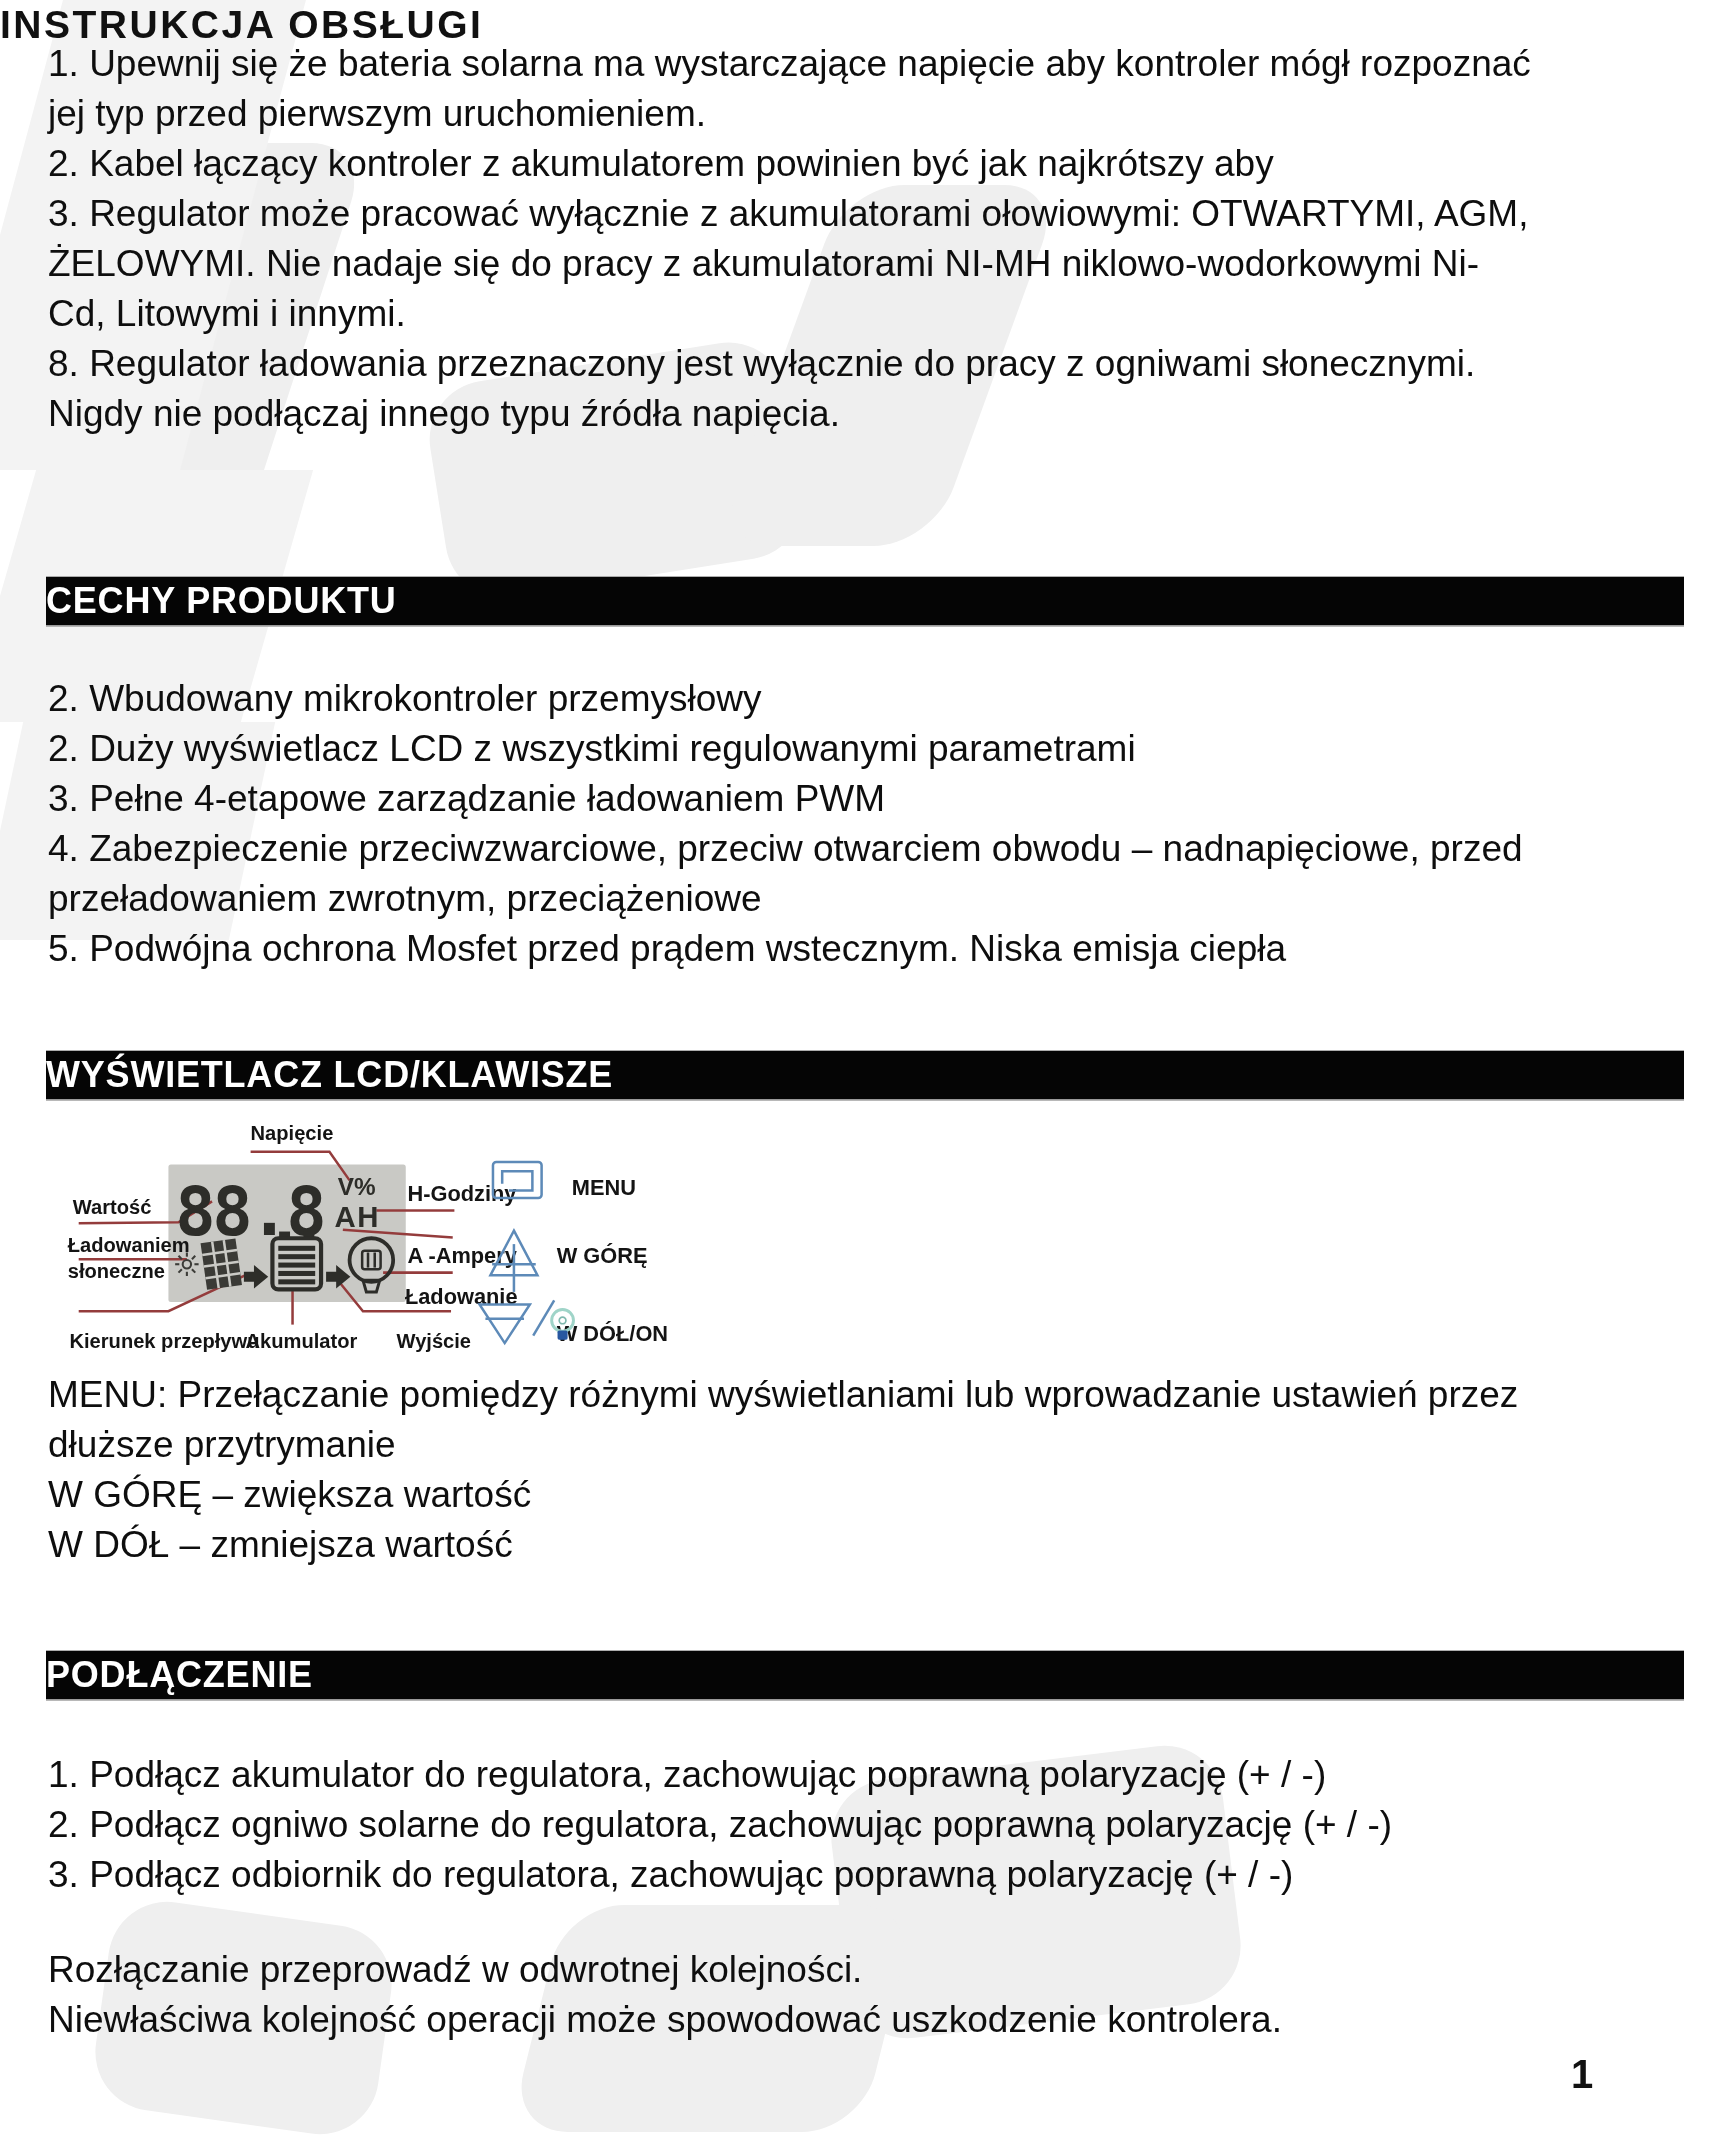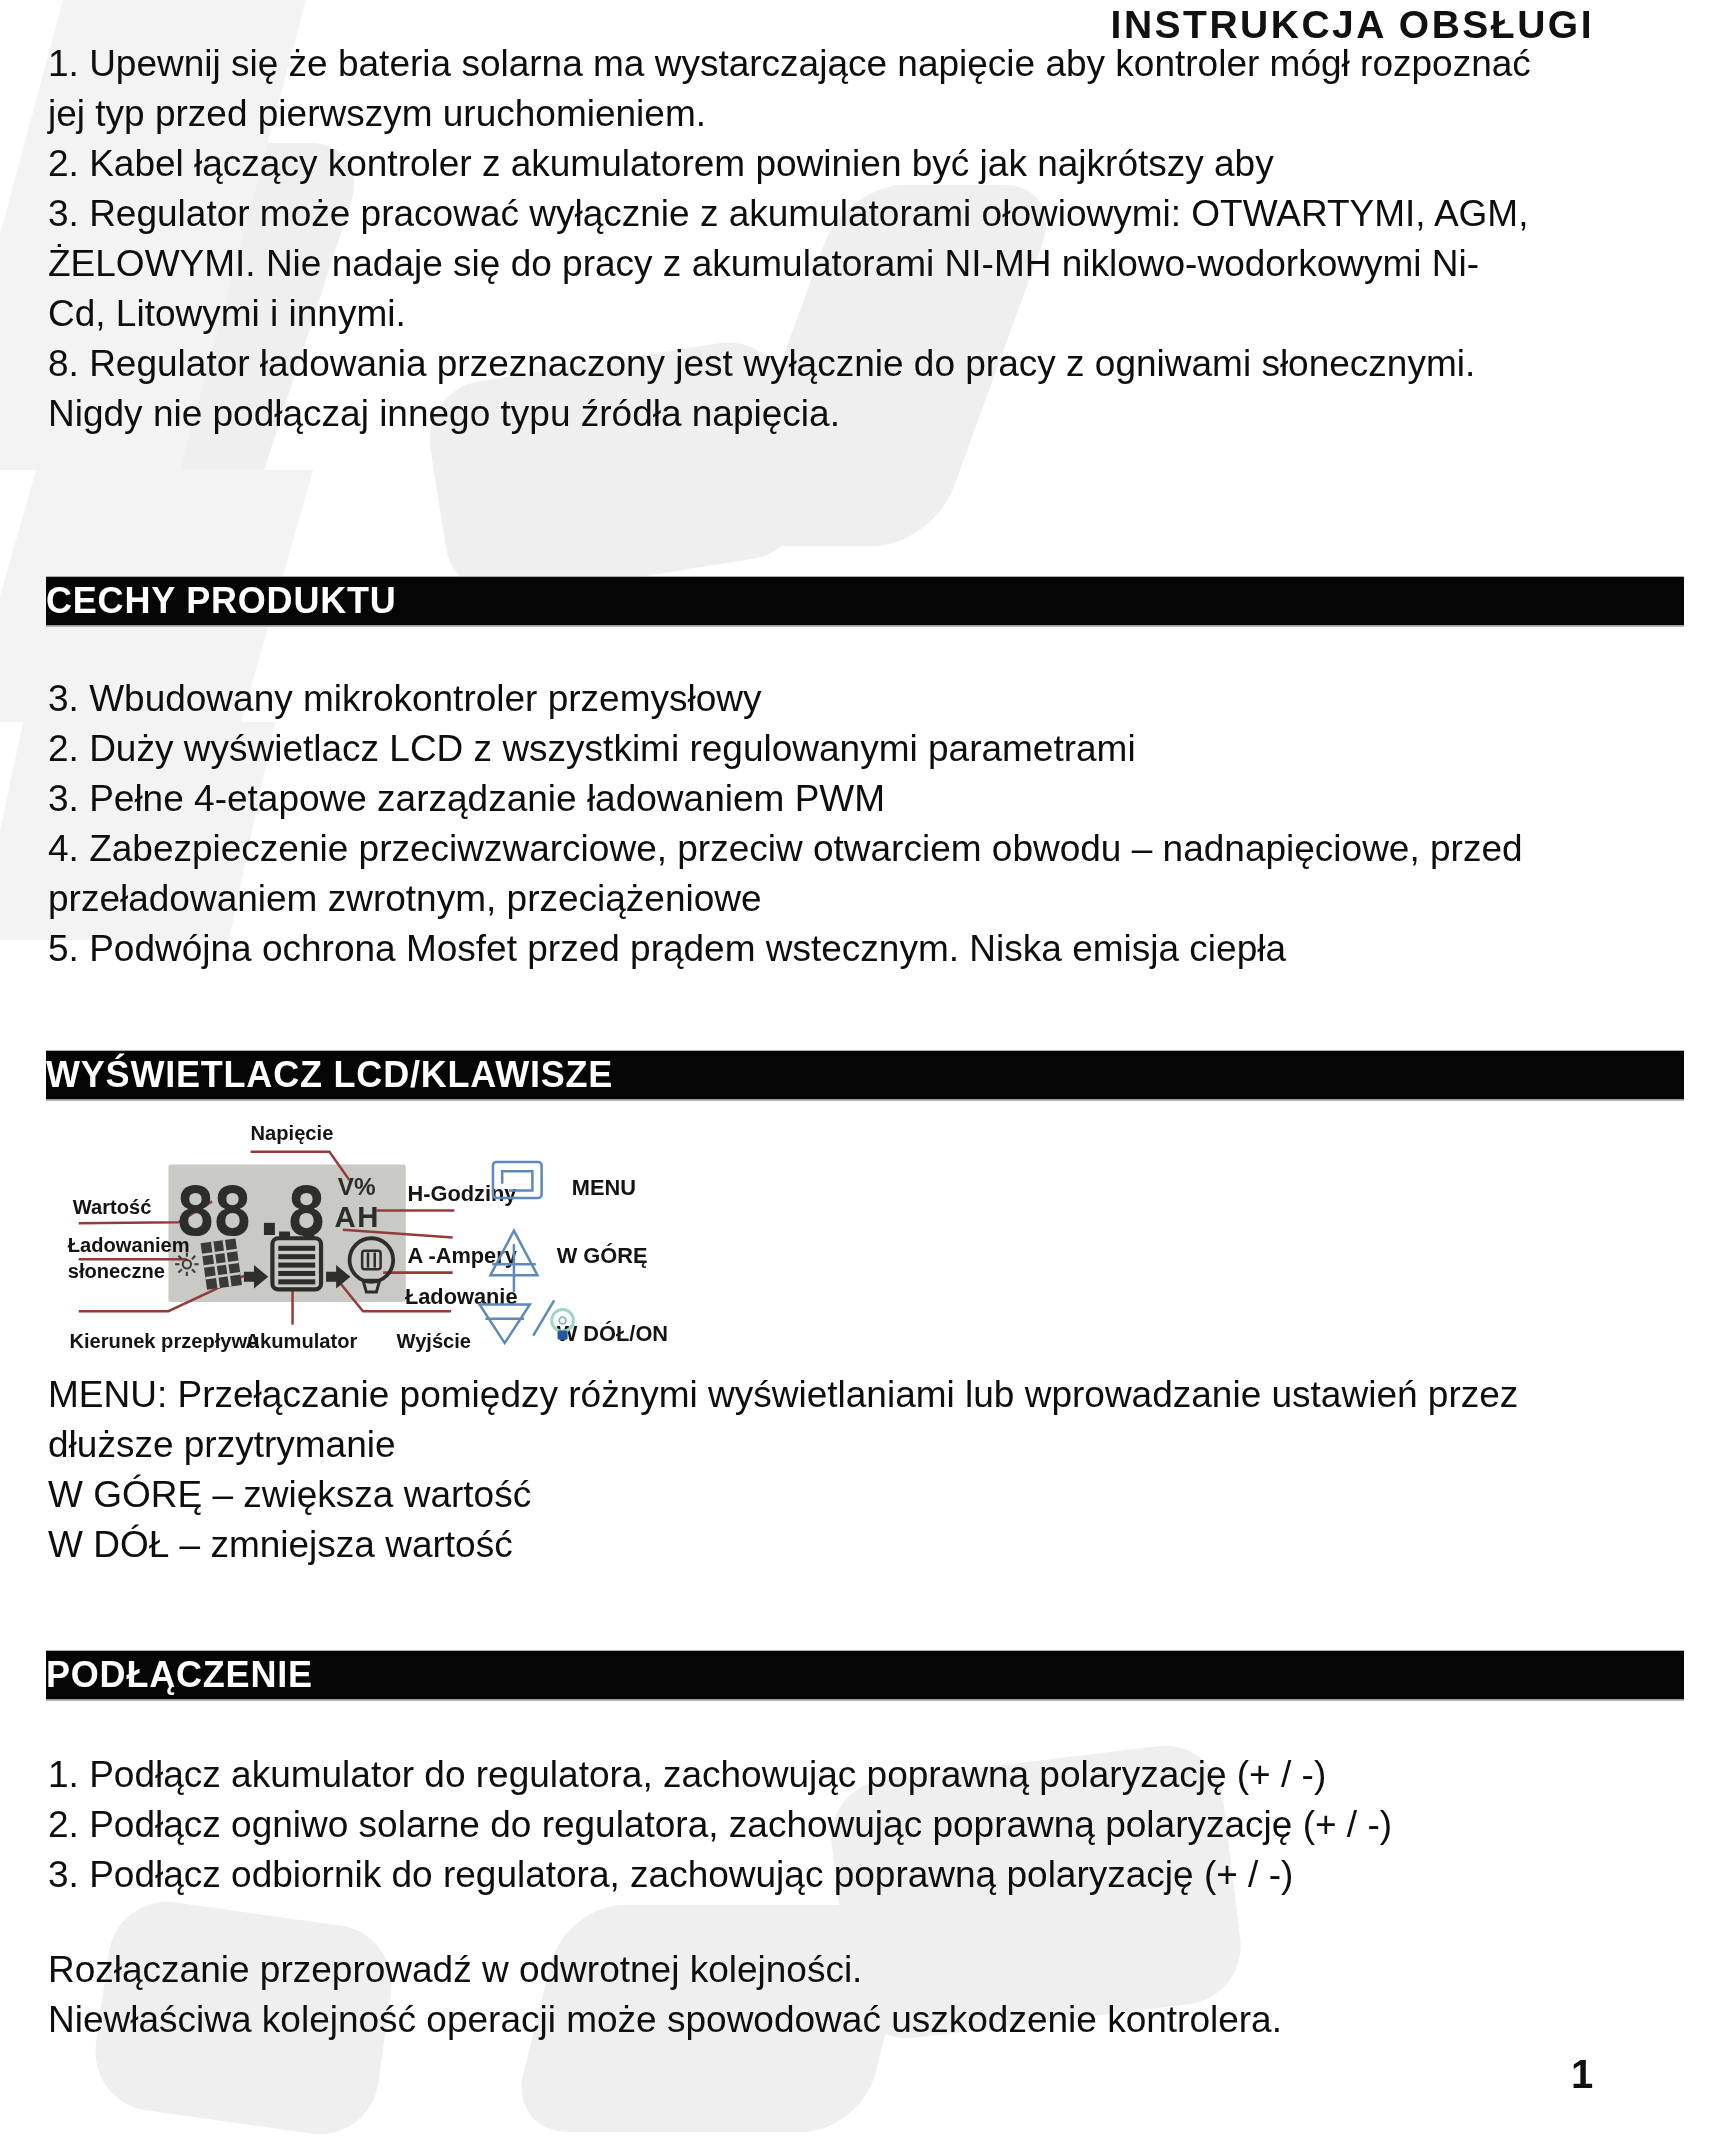--- a/index.html
+++ b/index.html
@@ -2,21 +2,21 @@
 <html style="font-size:13.4px"><head>
 <meta charset="utf-8">
 <style>
   html,body{margin:0;padding:0;background:#ffffff;}
   .page{position:relative;width:1728px;height:2148px;background:#ffffff;overflow:hidden;
         font-family:"Liberation Sans", sans-serif;color:#111;}
   
   .wm{position:absolute;background:#efefef;border-radius:59px;z-index:0;}
   .wm2{background:#f3f3f3;}
   
-  .title{position:absolute;top:3.4px;left:0;width:1594px;text-align:right;
+  .title{position:absolute;top:3.4px;left:0;width:1594px;text-align:left;
          font-size:39px;font-weight:800;letter-spacing:2.5px;z-index:2;}
   
   .textblock{position:absolute;left:48px;width:1649px;font-size:37px;line-height:50px;
              color:#0e0e0e;z-index:2;}
   .textblock .tl{white-space:nowrap;}
   
   .banner{position:absolute;left:46px;width:1638px;height:48px;background:#050505;
           color:#ffffff;text-align:left;font-size:36px;font-weight:700;line-height:48px;
           letter-spacing:0.8px;z-index:2;box-shadow:0 1.7px 0 #9a9a9a, 0 -0.8px 0 #9a9a9a;}
   .diagram{position:absolute;left:34px;top:1120px;z-index:2;}
@@ -47,21 +47,21 @@
       <div class="tl">ŻELOWYMI. Nie nadaje się do pracy z akumulatorami NI-MH niklowo-wodorkowymi  Ni-</div>
       <div class="tl">Cd, Litowymi i innymi.</div>
       <div class="tl">8. Regulator ładowania przeznaczony jest wyłącznie do pracy z ogniwami słonecznymi.</div>
       <div class="tl">Nigdy nie podłączaj innego typu źródła napięcia.</div>
     </div>
 
   <div class="banner" style="top:577px">
     <span>CECHY PRODUKTU</span>
   </div>
   <div class="textblock" style="top:674px">
-      <div class="tl">3. Wbudowany mikrokontroler przemysłowy</div>
+      <div class="tl">2. Wbudowany mikrokontroler przemysłowy</div>
       <div class="tl">2. Duży wyświetlacz LCD z wszystkimi regulowanymi parametrami</div>
       <div class="tl">3. Pełne 4-etapowe zarządzanie ładowaniem  PWM</div>
       <div class="tl">4. Zabezpieczenie przeciwzwarciowe, przeciw otwarciem obwodu – nadnapięciowe, przed</div>
       <div class="tl">przeładowaniem zwrotnym, przeciążeniowe</div>
       <div class="tl">5. Podwójna ochrona Mosfet przed prądem wstecznym. Niska emisja ciepła</div>
     </div>
 
   <div class="banner" style="top:1051px">
     <span>WYŚWIETLACZ LCD/KLAWISZE</span>
   </div>

